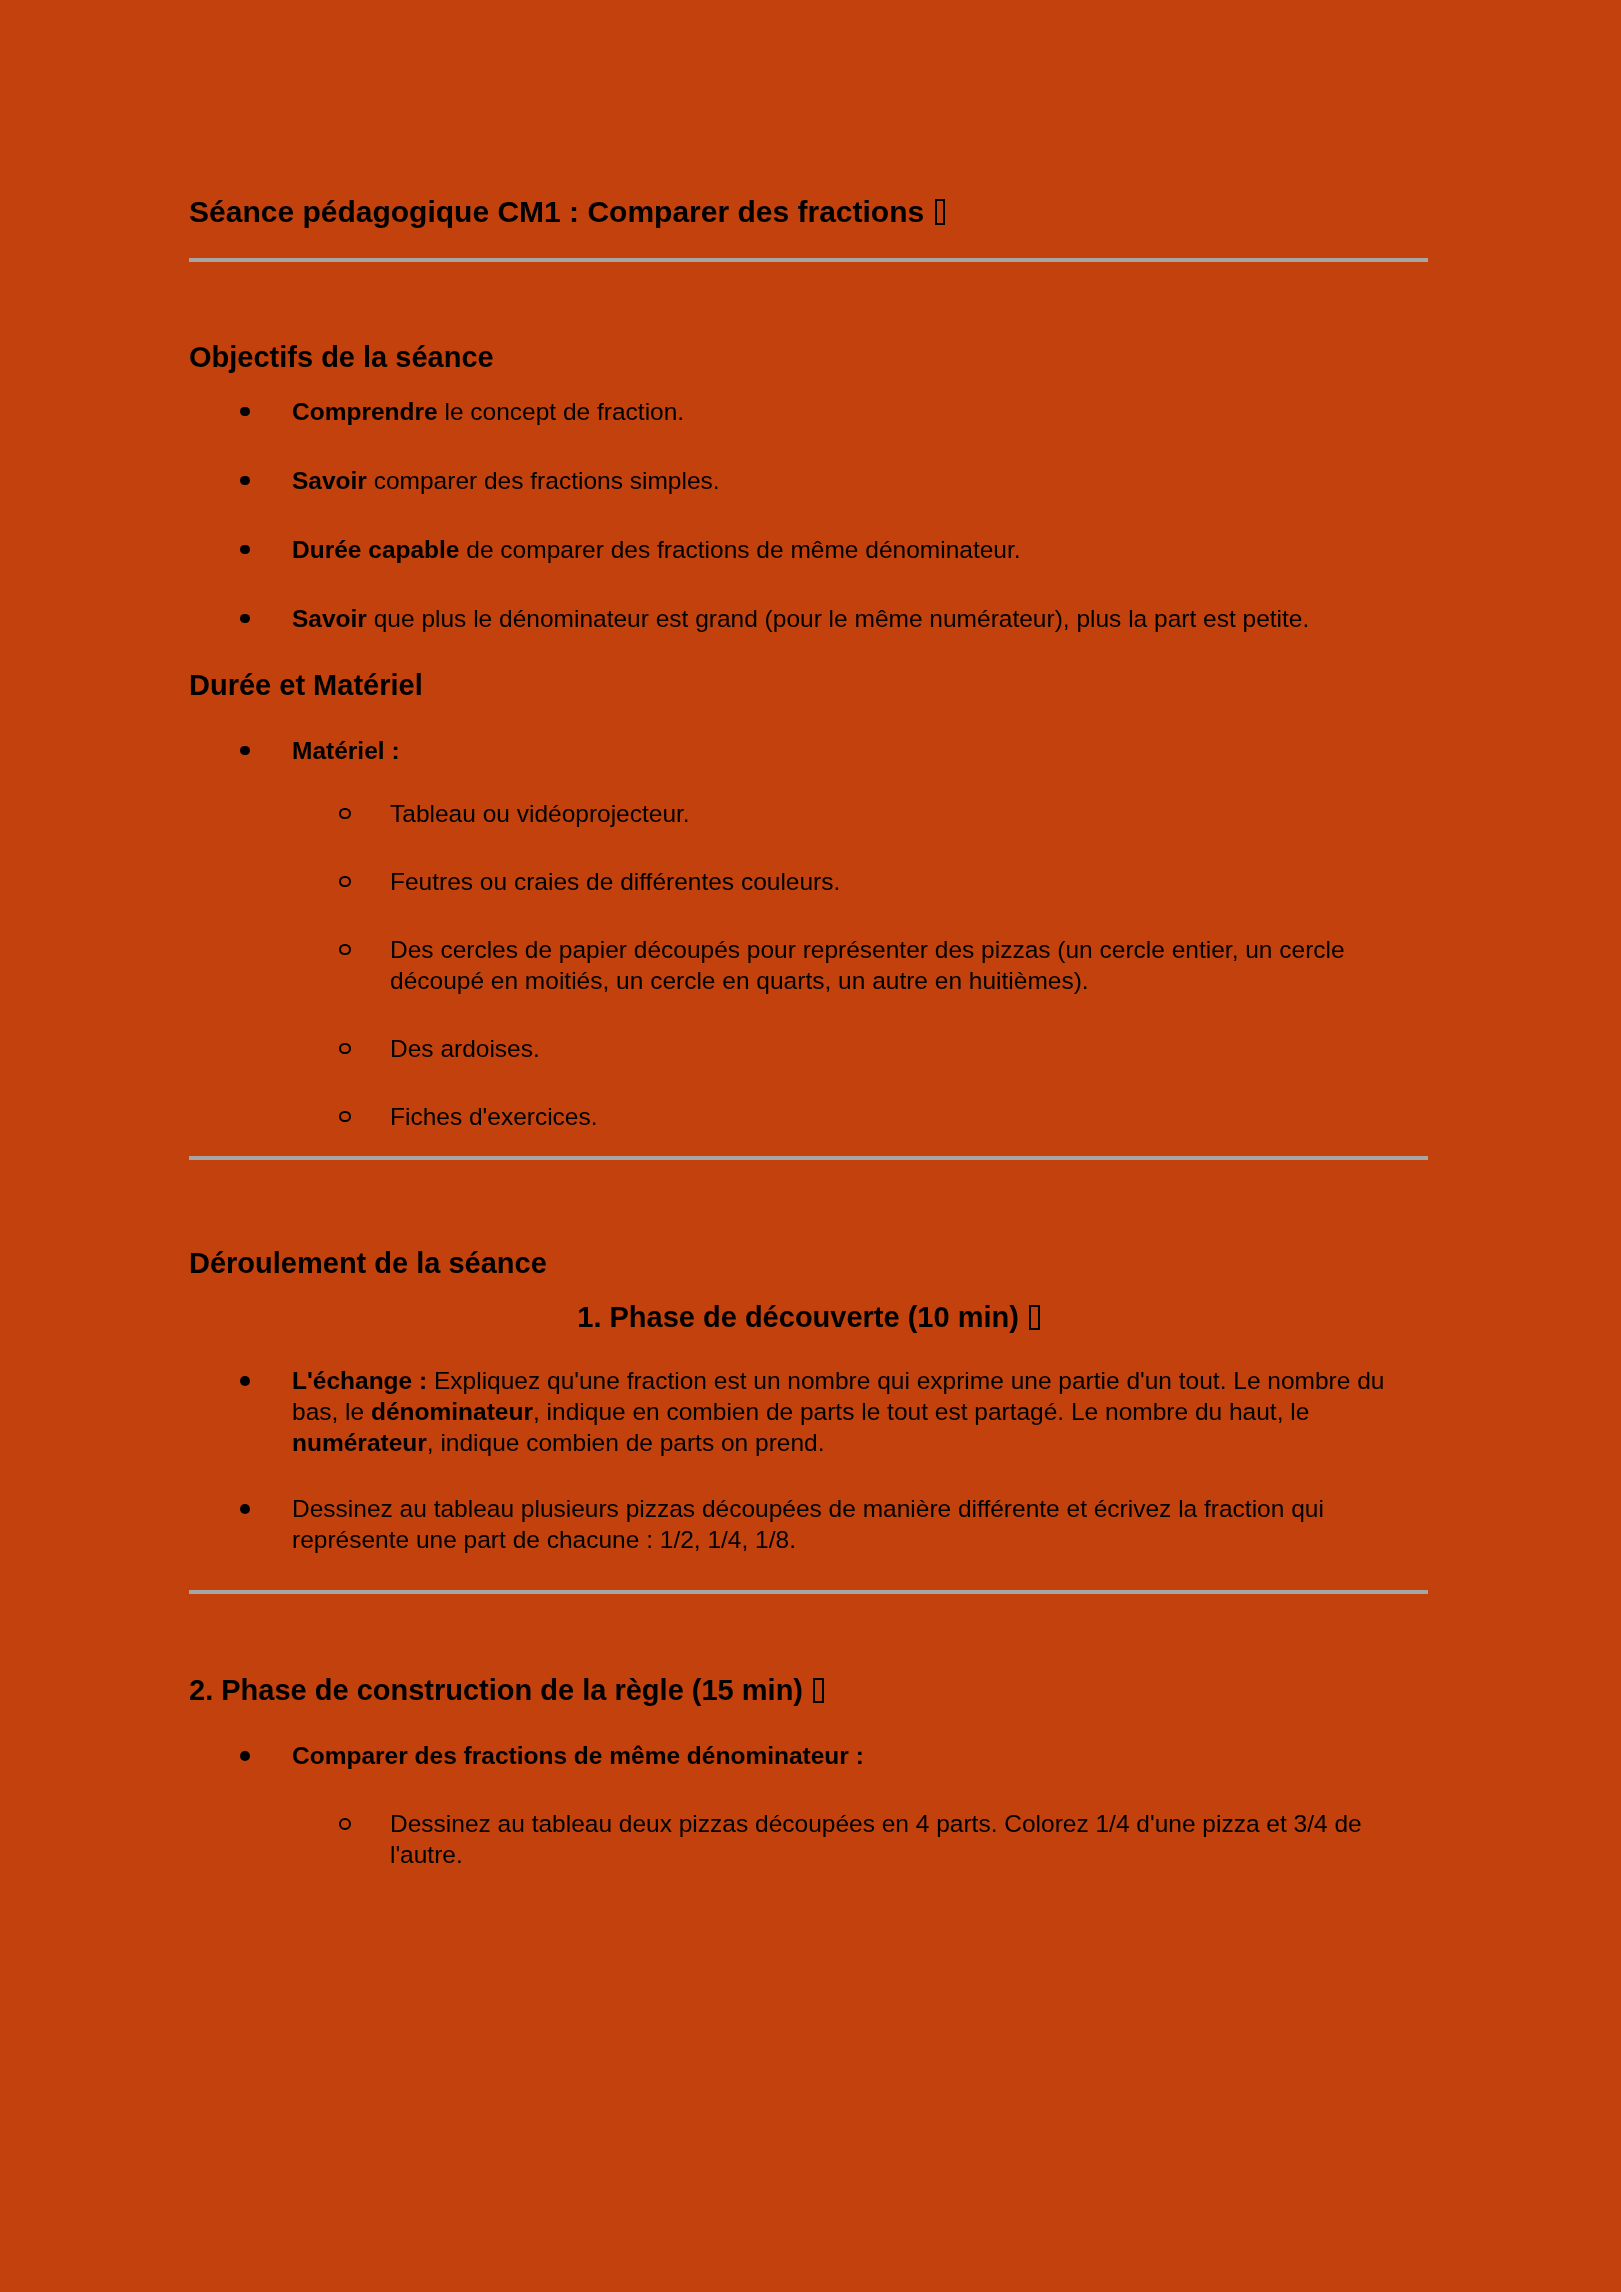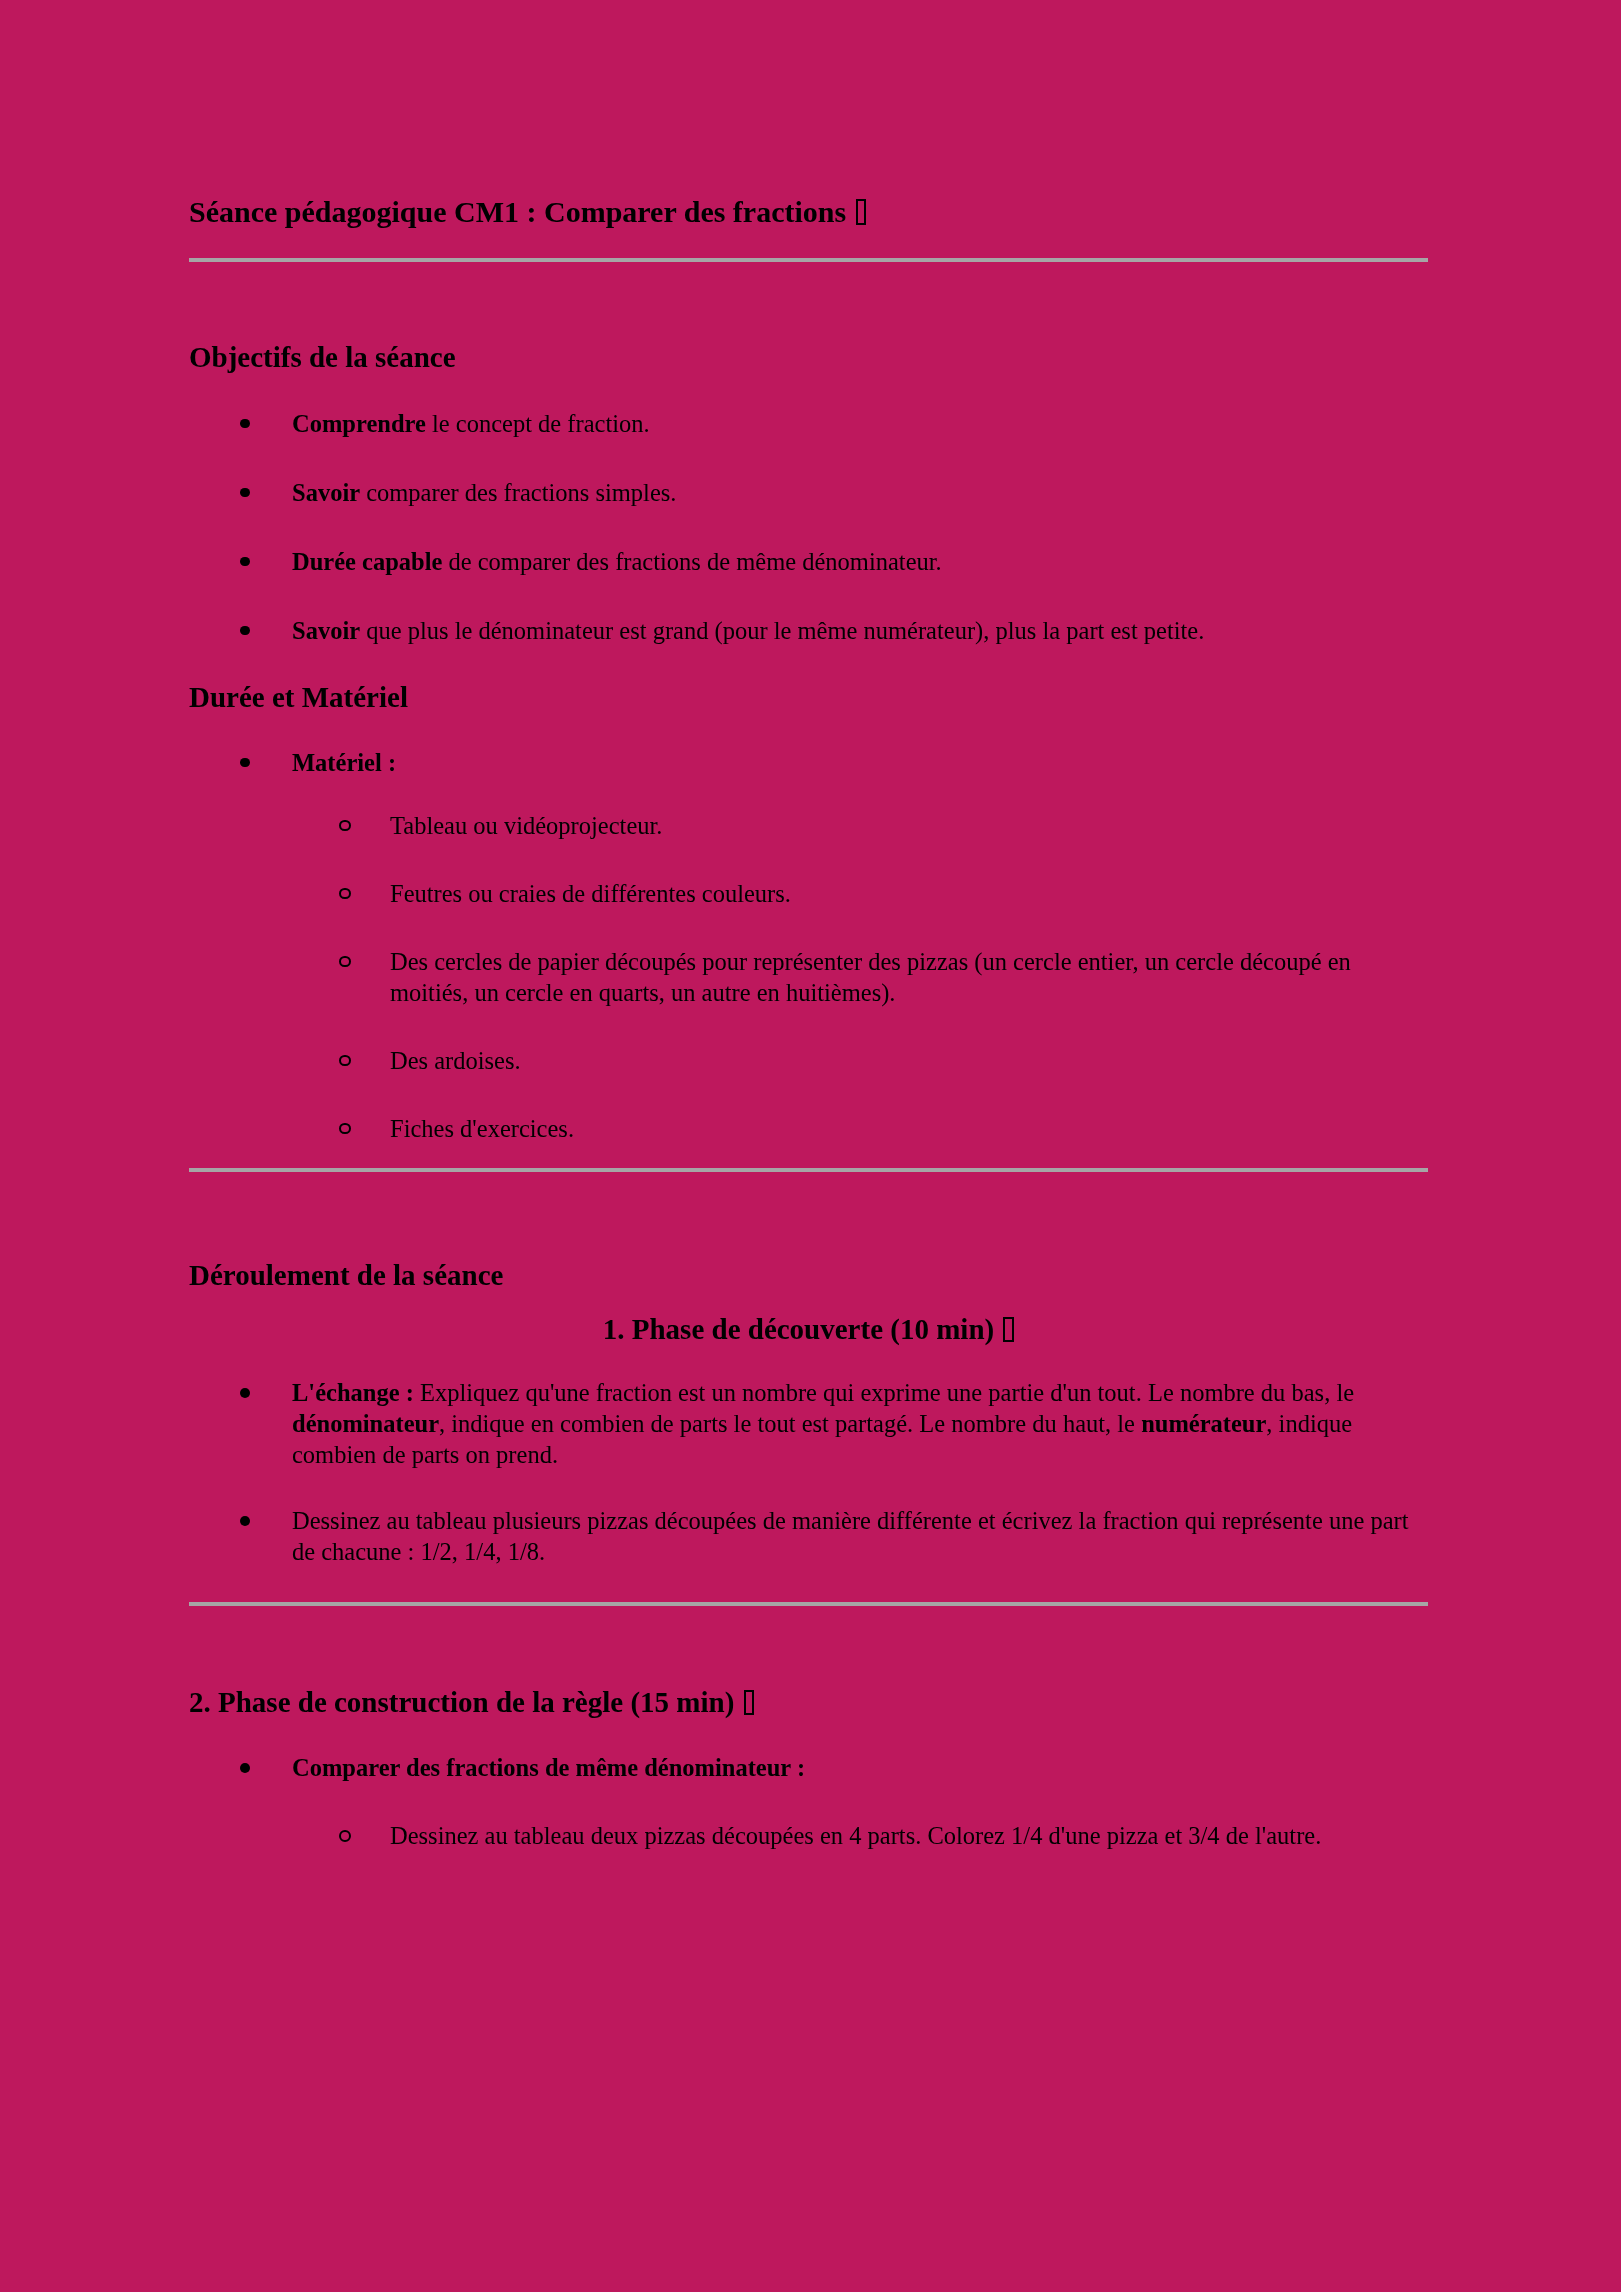--- a/index.html
+++ b/index.html
@@ -4,23 +4,23 @@
 <style>
   html, body {
     margin: 0;
     padding: 0;
     background: #ffffff;
   }
   .page {
     position: relative;
     width: 1621px;
     height: 2293px;
-    background: #be185d;
+    background: #c2410c;
     color: #000000;
-    font-family: Liberation Serif, serif;
+    font-family: Liberation Sans, sans-serif;
     overflow: hidden;
   }
   .content {
     margin-left: 189px;
     width: 1239px;
     padding-top: 193px;
   }
   .doc-title {
     font-size: 30px;
     font-weight: 700;
@@ -35,21 +35,21 @@
   }
   .rule {
     border: none;
     height: 3.9px;
     background: #a6a6a6;
     margin: 0;
     width: 100%;
   }
   #rule1 { margin-top: 28px; }
   #h-objectifs { margin-top: 77px; }
-  #list-objectifs { margin-top: 32px; }
+  #list-objectifs { margin-top: 20px; }
   #h-duree { margin-top: 33px; }
   #list-duree { margin-top: 31px; }
   #rule2 { margin-top: 24.5px; }
   #h-deroulement { margin-top: 85px; }
   #h-phase1 { margin-top: 17px; text-align: center; }
   #list-phase1 { margin-top: 29px; }
   #list-phase1 > li { margin-bottom: 35px; }
   #rule3 { margin-top: 19.6px; }
   #h-phase2 { margin-top: 78px; }
   #list-phase2 { margin-top: 31px; }

